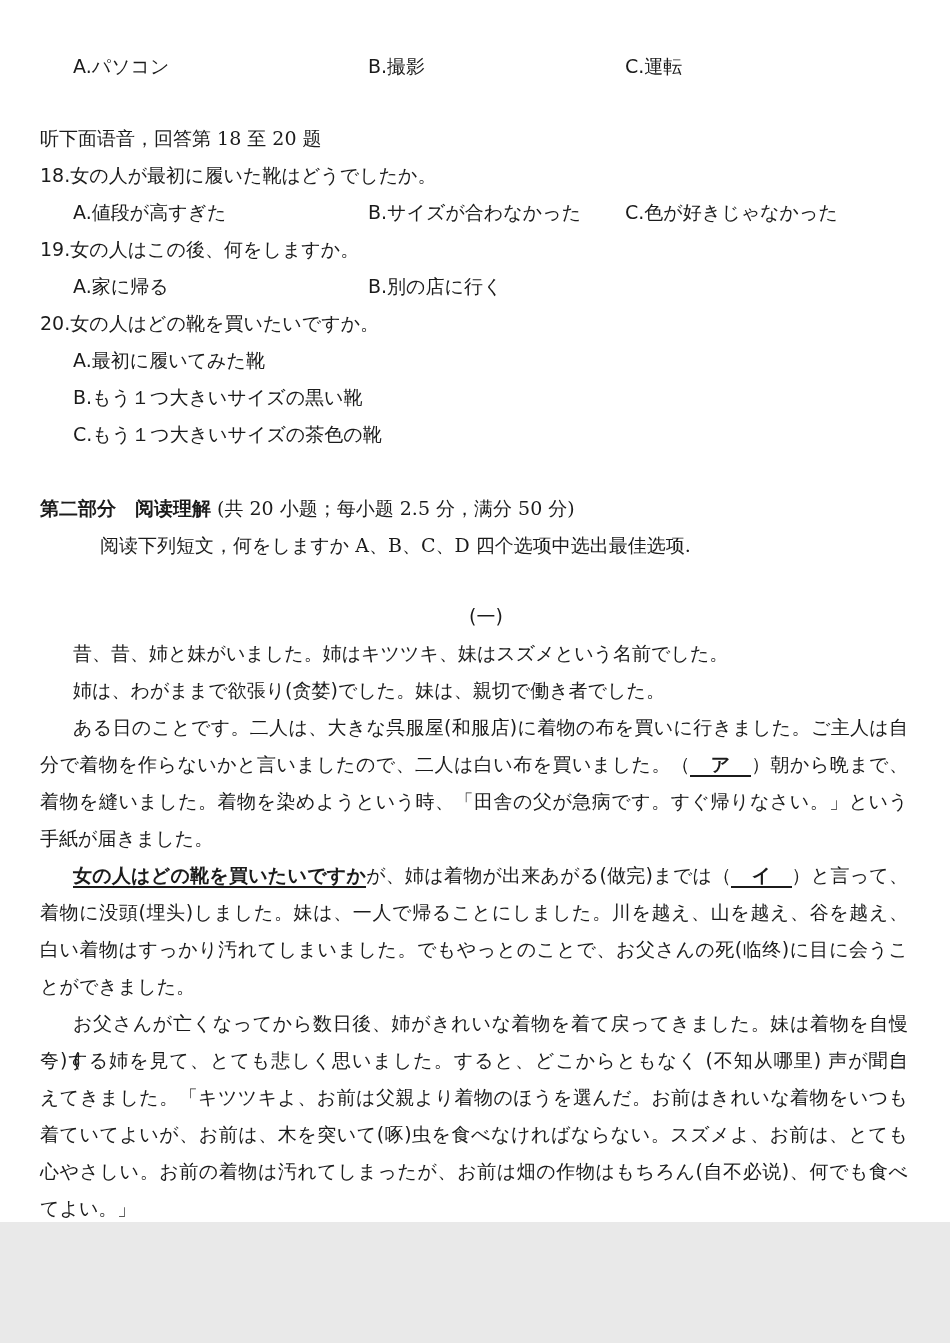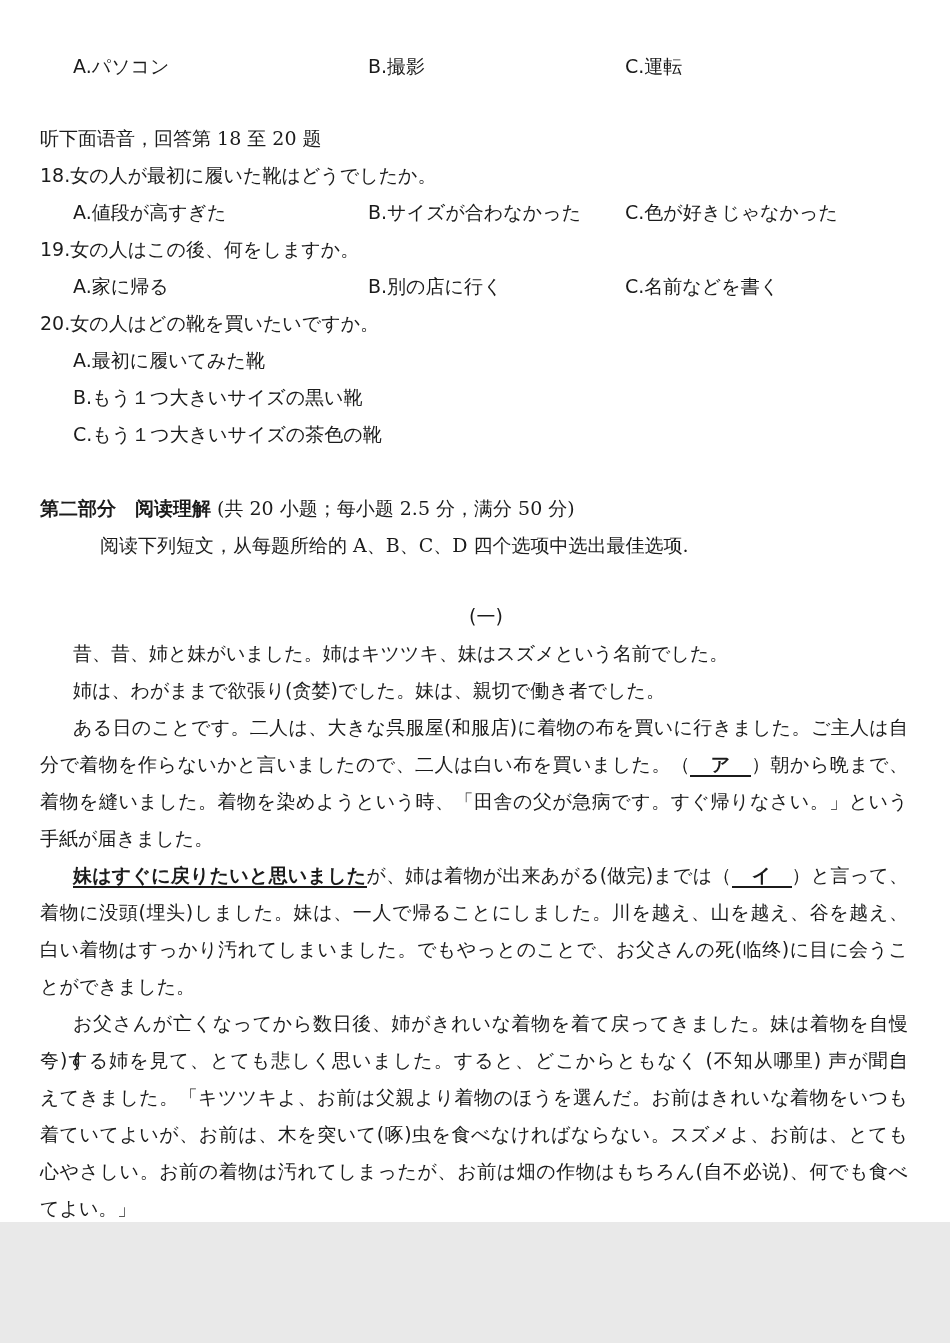--- a/index.html
+++ b/index.html
@@ -49,49 +49,48 @@
   <div class="row rel">
     <span class="abs" style="left:33px">A.値段が高すぎた</span>
     <span class="abs" style="left:585px">C.色が好きじゃなかった</span>
     <span class="abs" style="left:328px">B.サイズが合わなかった</span>
   </div>
 
   <div class="row">19.女の人はこの後、何をしますか。</div>
   <div class="row rel">
     <span class="abs" style="left:33px">A.家に帰る</span>
     <span class="abs" style="left:328px">B.別の店に行く</span>
-    <span class="abs" style="left:585px">C.名前などを書く</span>
   </div>
 
   <div class="row">20.女の人はどの靴を買いたいですか。</div>
   <div class="row ind">A.最初に履いてみた靴</div>
   <div class="row ind">B.もう１つ大きいサイズの黒い靴</div>
   <div class="row ind">C.もう１つ大きいサイズの茶色の靴</div>
 
   <div class="row serif mt37">
     <span class="b">第二部分　阅读理解</span>
     <span>(共 20 小题；每小题 2.5 分，满分 50 分)</span>
   </div>
-  <div class="row serif ind60">阅读下列短文，从每题所给的 A、B、C、D 四个选项中选出最佳选项.</div>
+  <div class="row serif ind60">阅读下列短文，何をしますか A、B、C、D 四个选项中选出最佳选项.</div>
 
   <div class="row center mt34">(一)</div>
 
   <div class="row ind">昔、昔、姉と妹がいました。姉はキツツキ、妹はスズメという名前でした。</div>
 
   <div class="row ind">姉は、わがままで欲張り(贪婪)でした。妹は、親切で働き者でした。</div>
 
   <div class="jrow ind">ある日のことです。二人は、大きな呉服屋(和服店)に着物の布を買いに行きました。ご主人は自</div>
   <div class="jrow">
     <span>分で着物を作らないかと言いましたので、二人は白い布を買いました。（</span><span class="blank">　ア　</span><span>）朝から晩まで、</span>
   </div>
   <div class="jrow">着物を縫いました。着物を染めようという時、「田舎の父が急病です。すぐ帰りなさい。」という</div>
   <div class="row">手紙が届きました。</div>
 
   <div class="jrow ind">
-    <span class="bu">妹はすぐに戻りたいと思いました</span><span>が、姉は着物が出来あがる(做完)までは（</span><span class="blank">　イ　</span><span>）と言って、</span>
+    <span class="bu">女の人はどの靴を買いたいですか</span><span>が、姉は着物が出来あがる(做完)までは（</span><span class="blank">　イ　</span><span>）と言って、</span>
   </div>
   <div class="jrow">着物に没頭(埋头)しました。妹は、一人で帰ることにしました。川を越え、山を越え、谷を越え、</div>
   <div class="jrow">白い着物はすっかり汚れてしまいました。でもやっとのことで、お父さんの死(临终)に目に会うこ</div>
   <div class="row">とができました。</div>
 
   <div class="jrow ind">お父さんが亡くなってから数日後、姉がきれいな着物を着て戻ってきました。妹は着物を自慢(自</div>
   <div class="jrow">夸)する姉を見て、とても悲しく思いました。すると、どこからともなく (不知从哪里) 声が聞こ</div>
   <div class="jrow">えてきました。「キツツキよ、お前は父親より着物のほうを選んだ。お前はきれいな着物をいつも</div>
   <div class="jrow">着ていてよいが、お前は、木を突いて(啄)虫を食べなければならない。スズメよ、お前は、とても</div>
   <div class="jrow">心やさしい。お前の着物は汚れてしまったが、お前は畑の作物はもちろん(自不必说)、何でも食べ</div>

